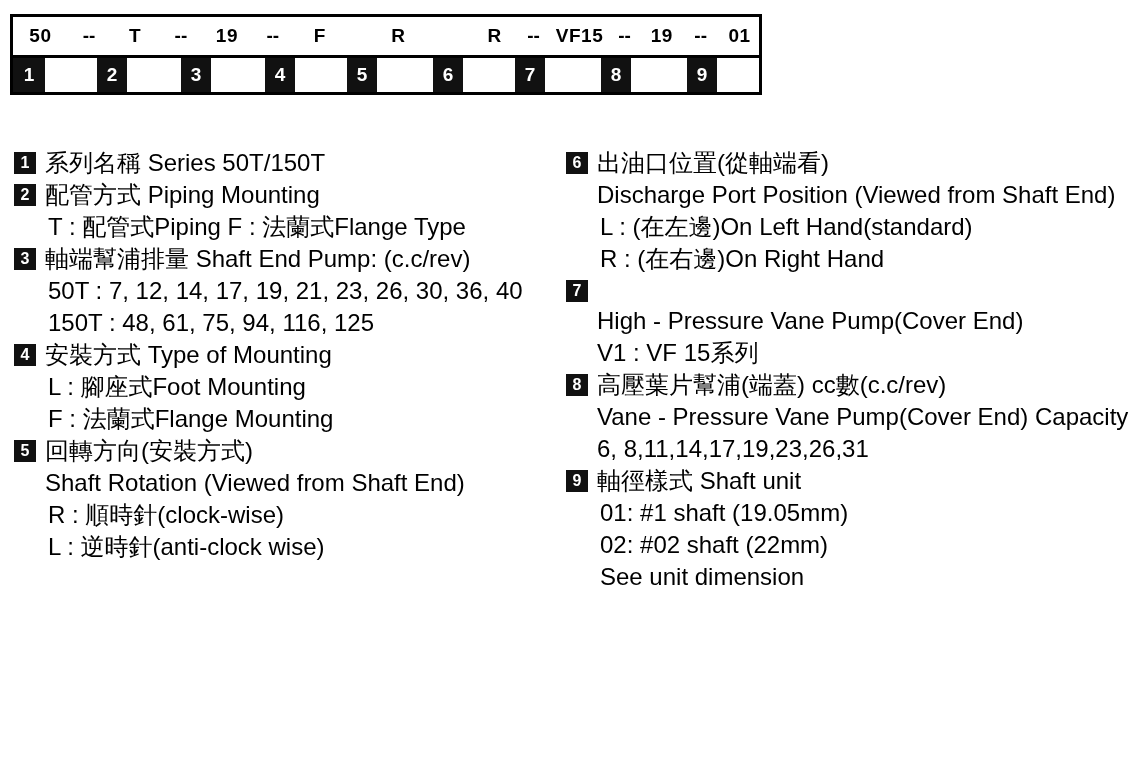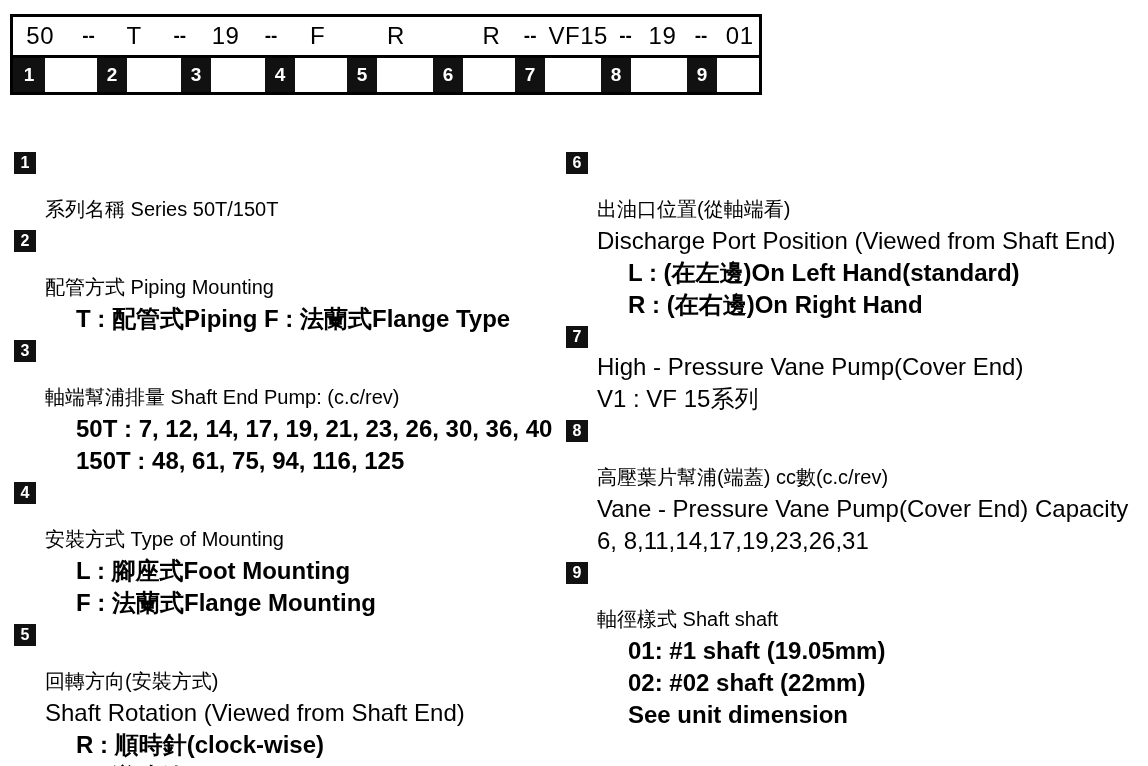--- a/index.html
+++ b/index.html
@@ -31,22 +31,22 @@
     height: 38px;
     align-items: stretch;
   }
   .code-row.top {
     border-bottom: 3px solid #000;
   }
   .code-cell {
     display: flex;
     align-items: center;
     justify-content: center;
-    font-size: 24px;
-    font-weight: normal;
+    font-size: 19px;
+    font-weight: bold;
     letter-spacing: 0.5px;
   }
   .code-dash {
     display: flex;
     align-items: center;
     justify-content: center;
     font-size: 19px;
     font-weight: bold;
     color: #000;
   }
@@ -98,34 +98,32 @@
     color: #fff;
     font-size: 16px;
     font-weight: bold;
     display: flex;
     align-items: center;
     justify-content: center;
     margin-right: 9px;
     margin-top: 2px;
   }
   .head-text {
-    font-size: 20px;
+    font-size: 24px;
     line-height: 26px;
-    margin-top: 46px;
   }
   .sub {
     font-size: 24px;
     line-height: 26px;
     margin-left: 31px;
     margin-bottom: 6px;
     white-space: nowrap;
   }
   .sub.indent {
-    margin-left: 62px;
-    font-weight: bold;
+    margin-left: 34px;
   }
 </style>
 </head>
 <body>
 
 <div class="code-table">
   <div class="code-row top">
     <div class="code-cell" style="width:62px">50</div>
     <div class="code-dash" style="width:48px">--</div>
     <div class="code-cell" style="width:56px">T</div>
@@ -240,21 +238,21 @@
         <div class="badge">8</div>
         <div class="head-text">高壓葉片幫浦(端蓋) cc數(c.c/rev)</div>
       </div>
       <div class="sub">Vane - Pressure Vane Pump(Cover End) Capacity</div>
       <div class="sub">6, 8,11,14,17,19,23,26,31</div>
     </div>
 
     <div class="entry">
       <div class="entry-head">
         <div class="badge">9</div>
-        <div class="head-text">軸徑樣式 Shaft shaft</div>
+        <div class="head-text">軸徑樣式 Shaft unit</div>
       </div>
       <div class="sub indent">01: #1 shaft (19.05mm)</div>
       <div class="sub indent">02: #02 shaft (22mm)</div>
       <div class="sub indent">See unit dimension</div>
     </div>
 
   </div>
 </div>
 
 </body></html>

